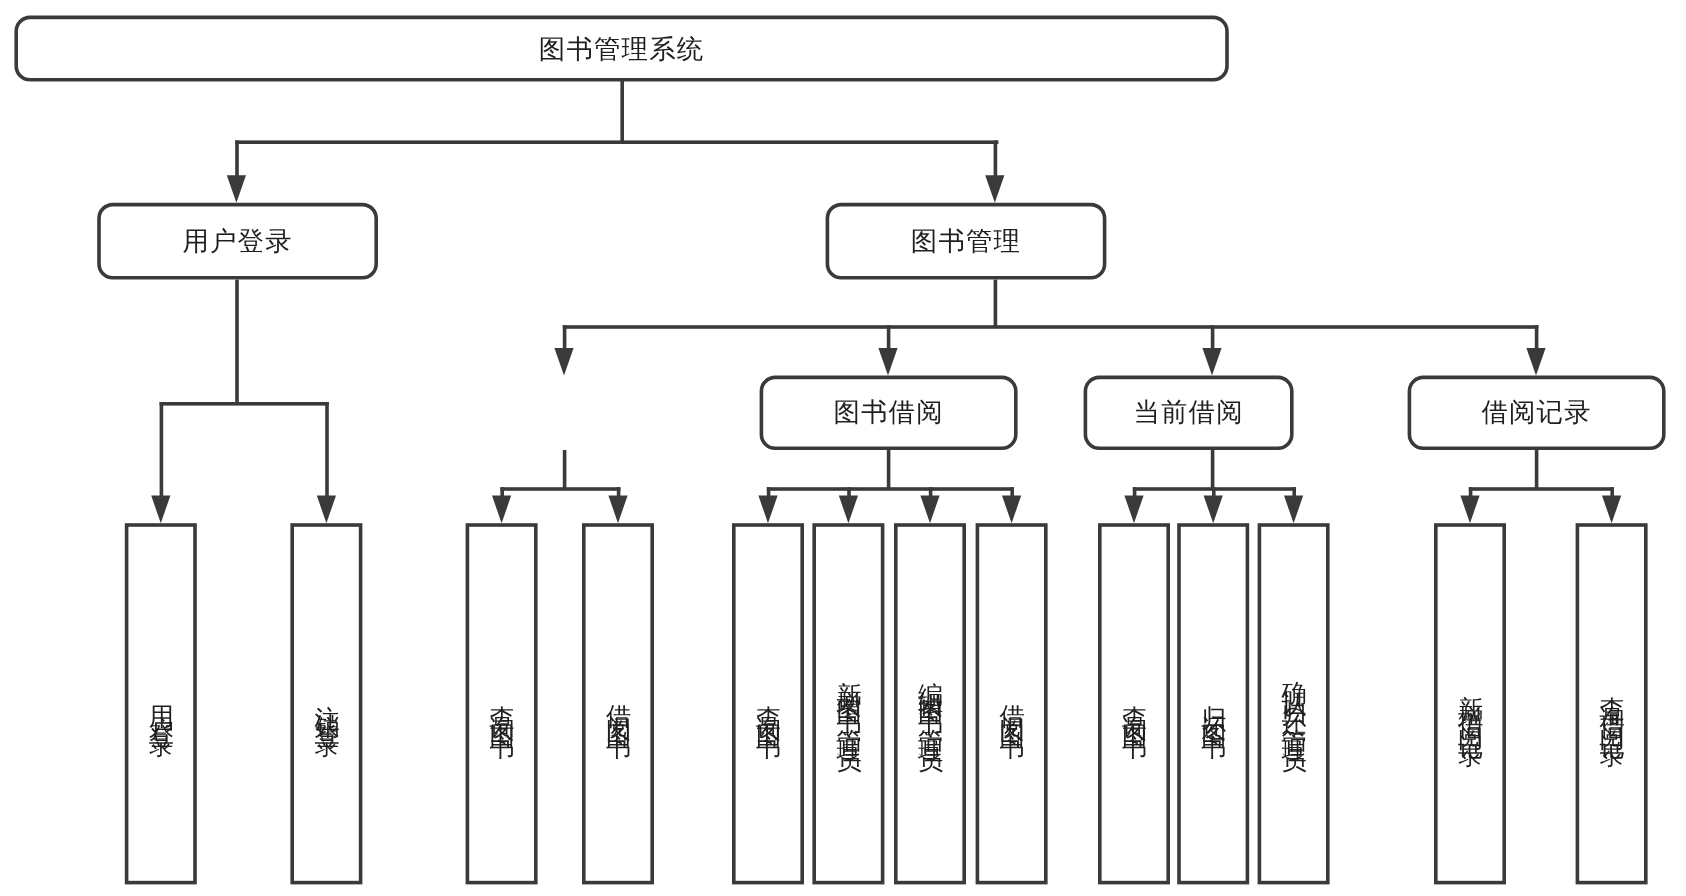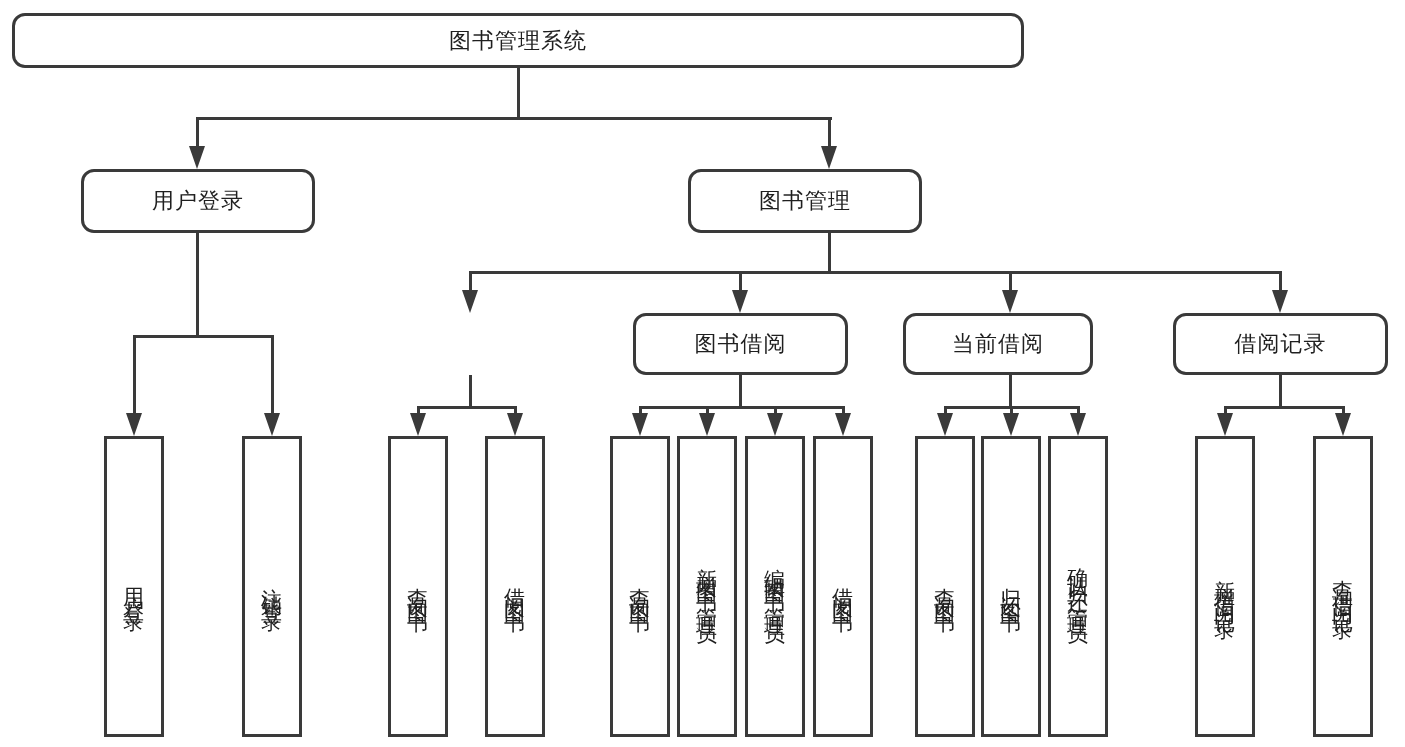--- a/index.html
+++ b/index.html
@@ -62,21 +62,21 @@
   <div class="vline" style="left:469px;top:271px;height:20px"></div>
   <div class="arrow" style="left:462px;top:290px"></div>
   <div class="vline" style="left:739px;top:271px;height:20px"></div>
   <div class="arrow" style="left:732px;top:290px"></div>
   <div class="vline" style="left:1009px;top:271px;height:20px"></div>
   <div class="arrow" style="left:1002px;top:290px"></div>
   <div class="vline" style="left:1279px;top:271px;height:20px"></div>
   <div class="arrow" style="left:1272px;top:290px"></div>
 
   <div class="box hbox" style="left:633px;top:313px;width:215px;height:62px">图书借阅</div>
-  <div class="box hbox" style="left:903px;top:313px;width:190px;height:62px">当前借阅</div>
+  <div class="box hbox" style="left:903px;top:313px;width:175px;height:62px">当前借阅</div>
   <div class="box hbox" style="left:1173px;top:313px;width:215px;height:62px">借阅记录</div>
 
   <div class="vline" style="left:469px;top:375px;height:33px"></div>
   <div class="hline" style="left:417px;top:406px;width:100px"></div>
   <div class="vline" style="left:417px;top:406px;height:9px"></div>
   <div class="arrow" style="left:410px;top:413px"></div>
   <div class="vline" style="left:514px;top:406px;height:9px"></div>
   <div class="arrow" style="left:507px;top:413px"></div>
 
   <div class="vline" style="left:739px;top:375px;height:33px"></div>

